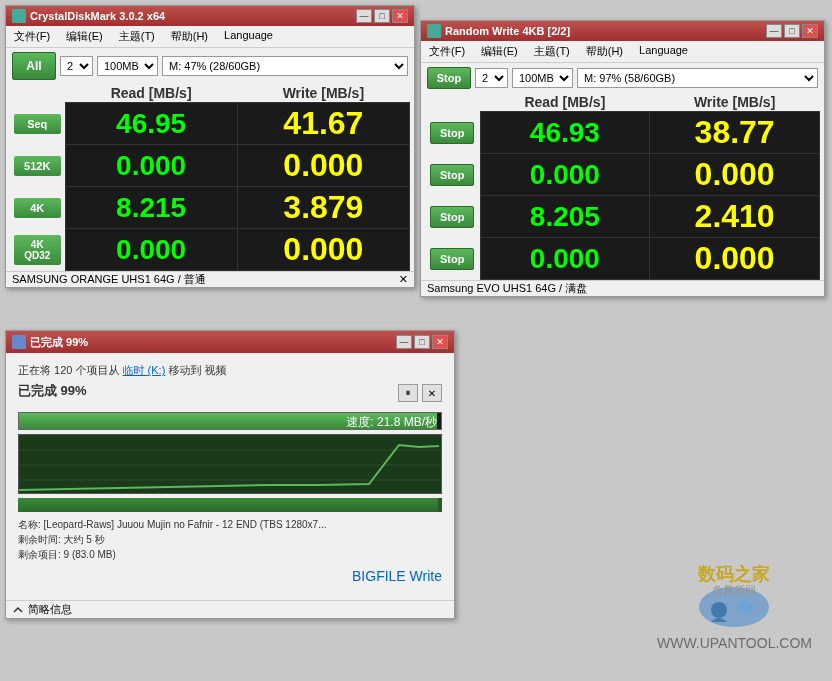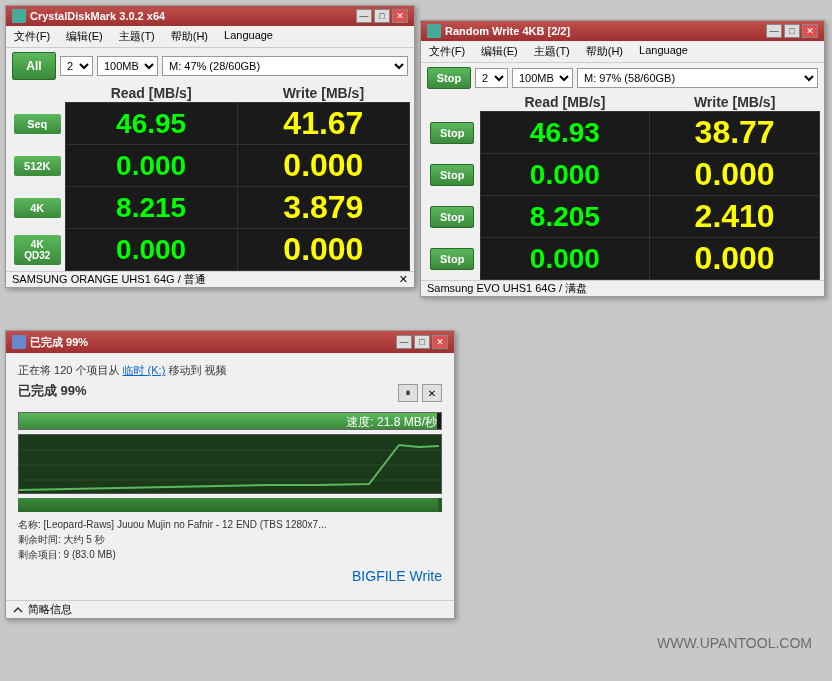--- a/index.html
+++ b/index.html
@@ -559,14 +559,28 @@
   </div>
   <div class="summary-bar">
     <svg class="chevron-icon" viewBox="0 0 12 12">
       <polyline points="2,8 6,4 10,8" fill="none" stroke="#333" stroke-width="1.5"></polyline>
     </svg>
     <span>简略信息</span>
   </div>
 </div>
 
 <div class="watermark">
+  <div>
+    <svg width="90" height="80">
+
+      <ellipse cx="45" cy="55" rx="35" ry="20" fill="#4488cc" opacity="0.7"></ellipse>
+      <text x="45" y="28" text-anchor="middle" font-size="18" font-weight="bold" fill="#c8a000">数码之家</text>
+      <text x="45" y="42" text-anchor="middle" font-size="11" fill="#888">盘量所网</text>
+
+      <circle cx="30" cy="58" r="8" fill="#2266aa"></circle>
+      <path d="M22,70 Q30,62 38,70" fill="#2266aa"></path>
+
+      <rect x="48" y="50" width="16" height="10" fill="#5599dd" rx="2"></rect>
+      <polygon points="56,46 60,50 52,50" fill="#5599dd"></polygon>
+    </svg>
+  </div>
   <div style="font-size:14px; color:#555; text-align:left;">WWW.UPANTOOL.COM</div>
 </div>
 
 </body></html>

